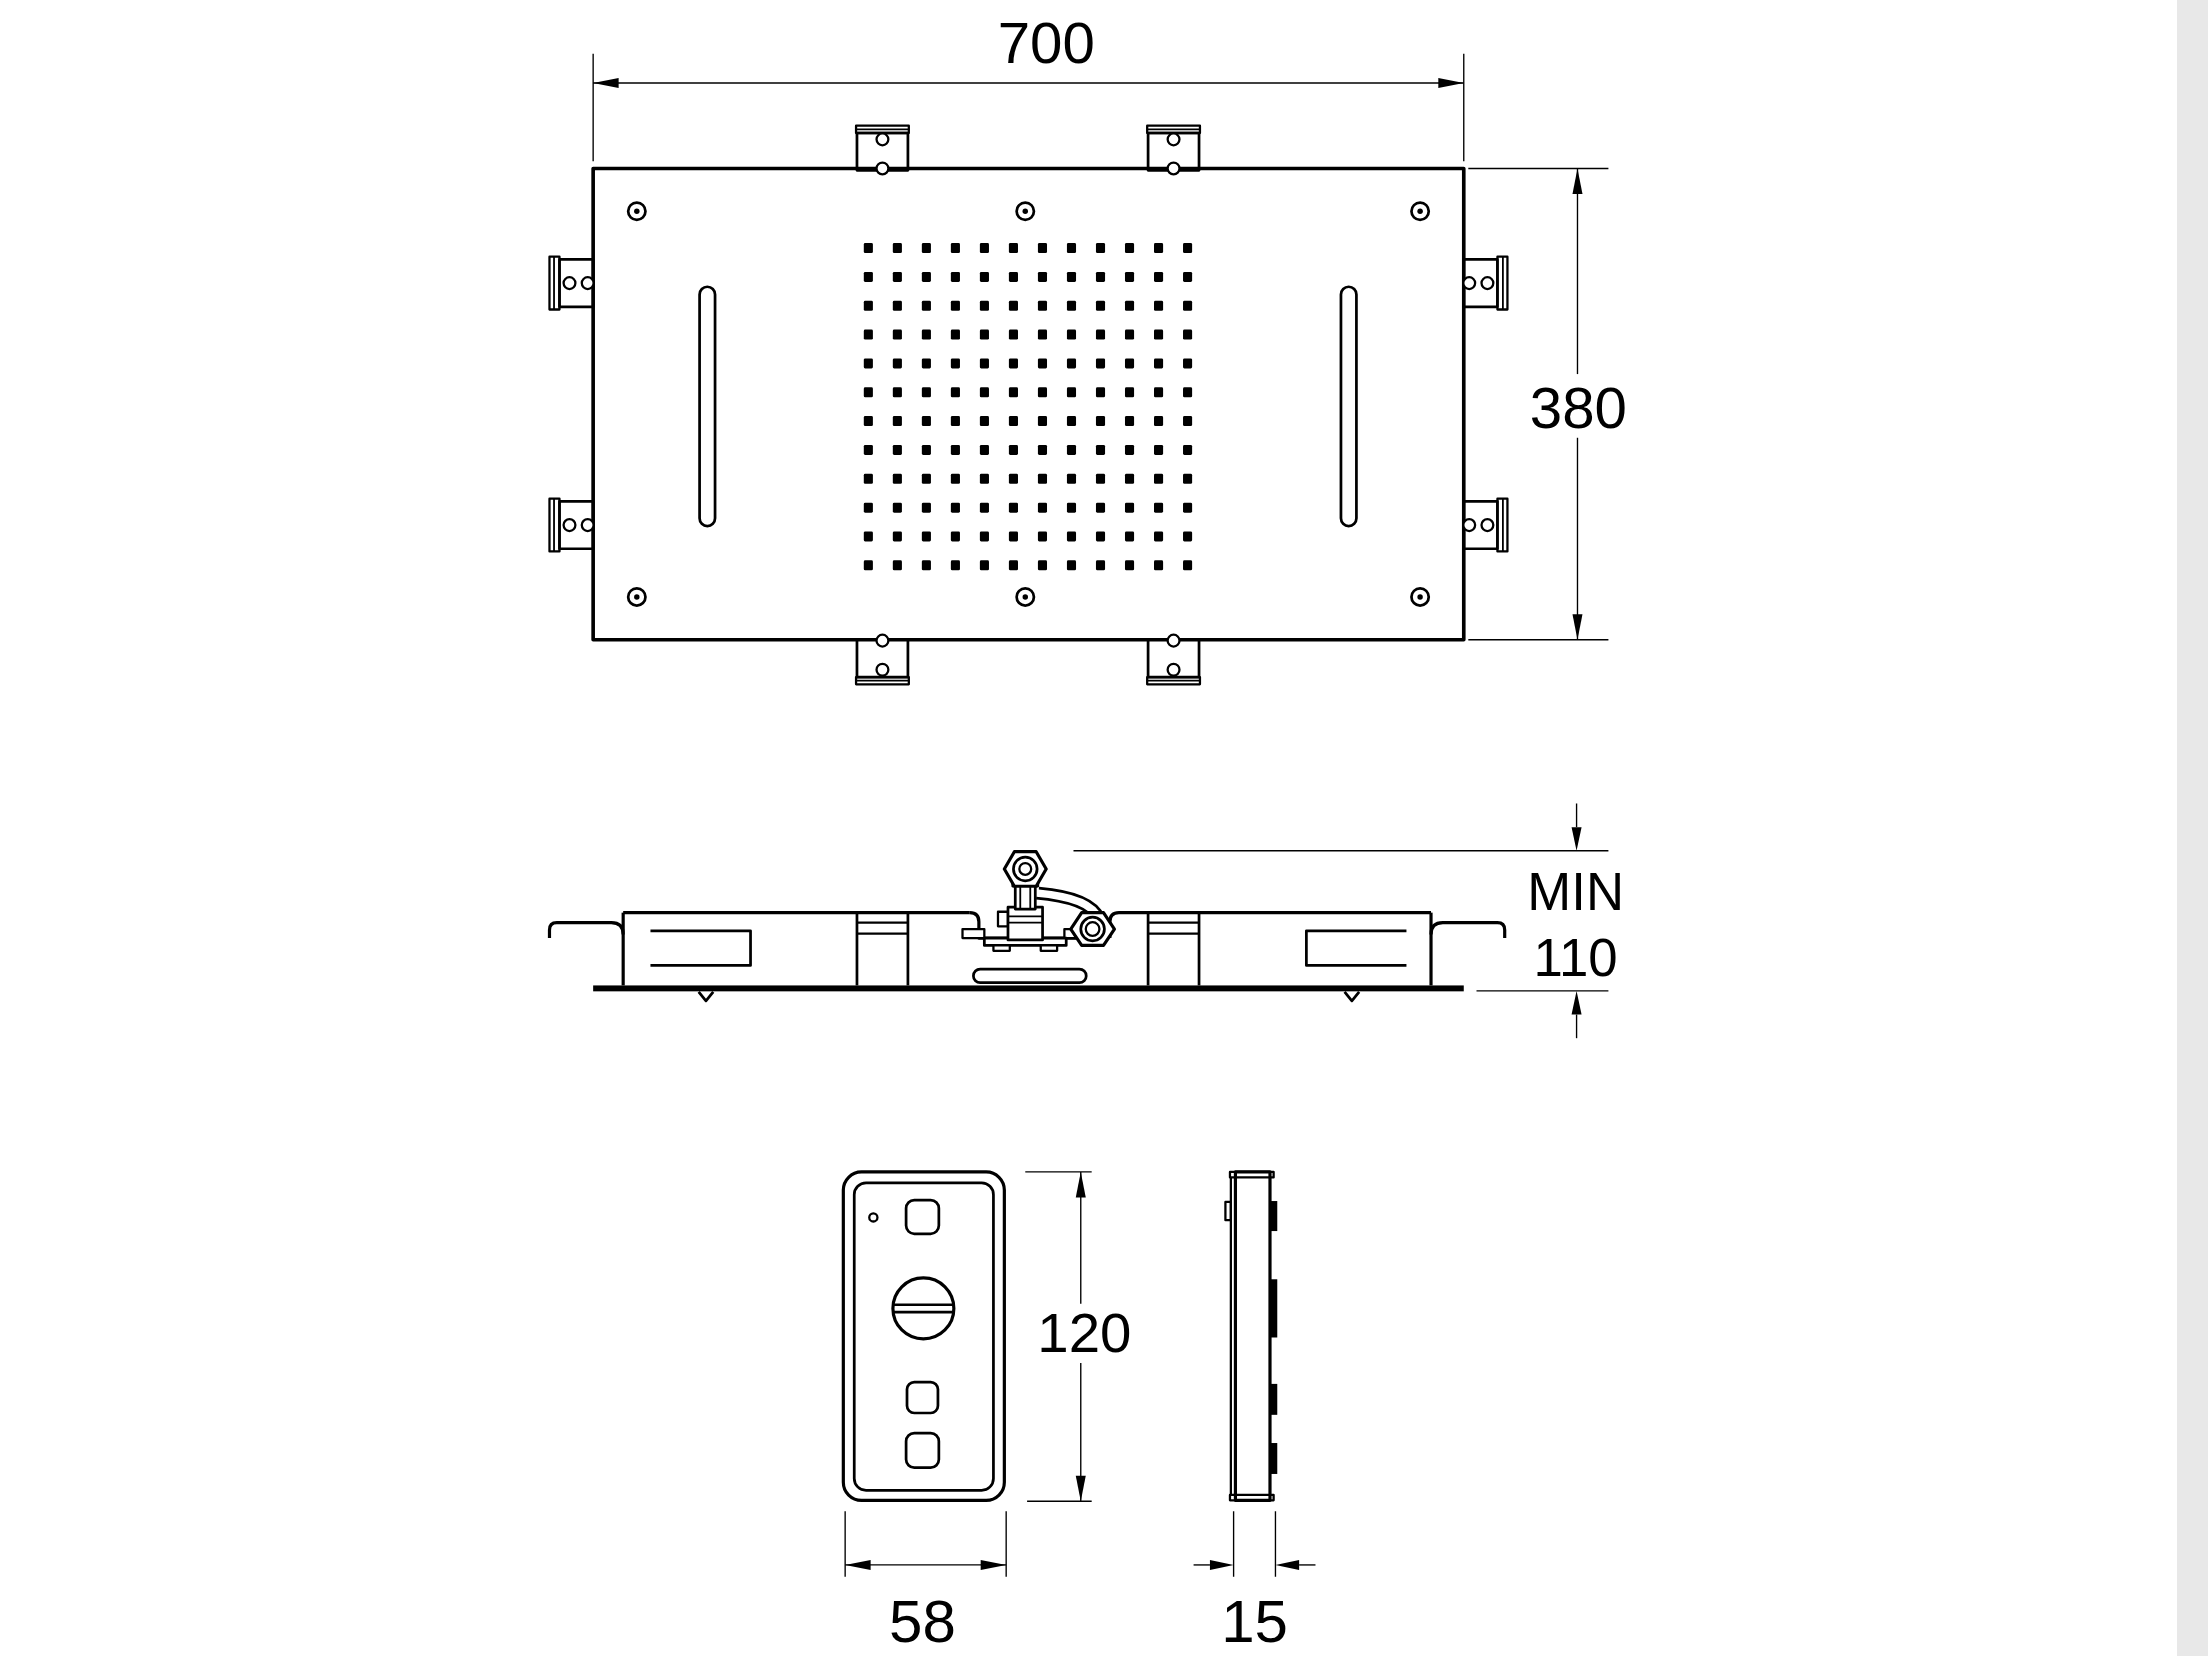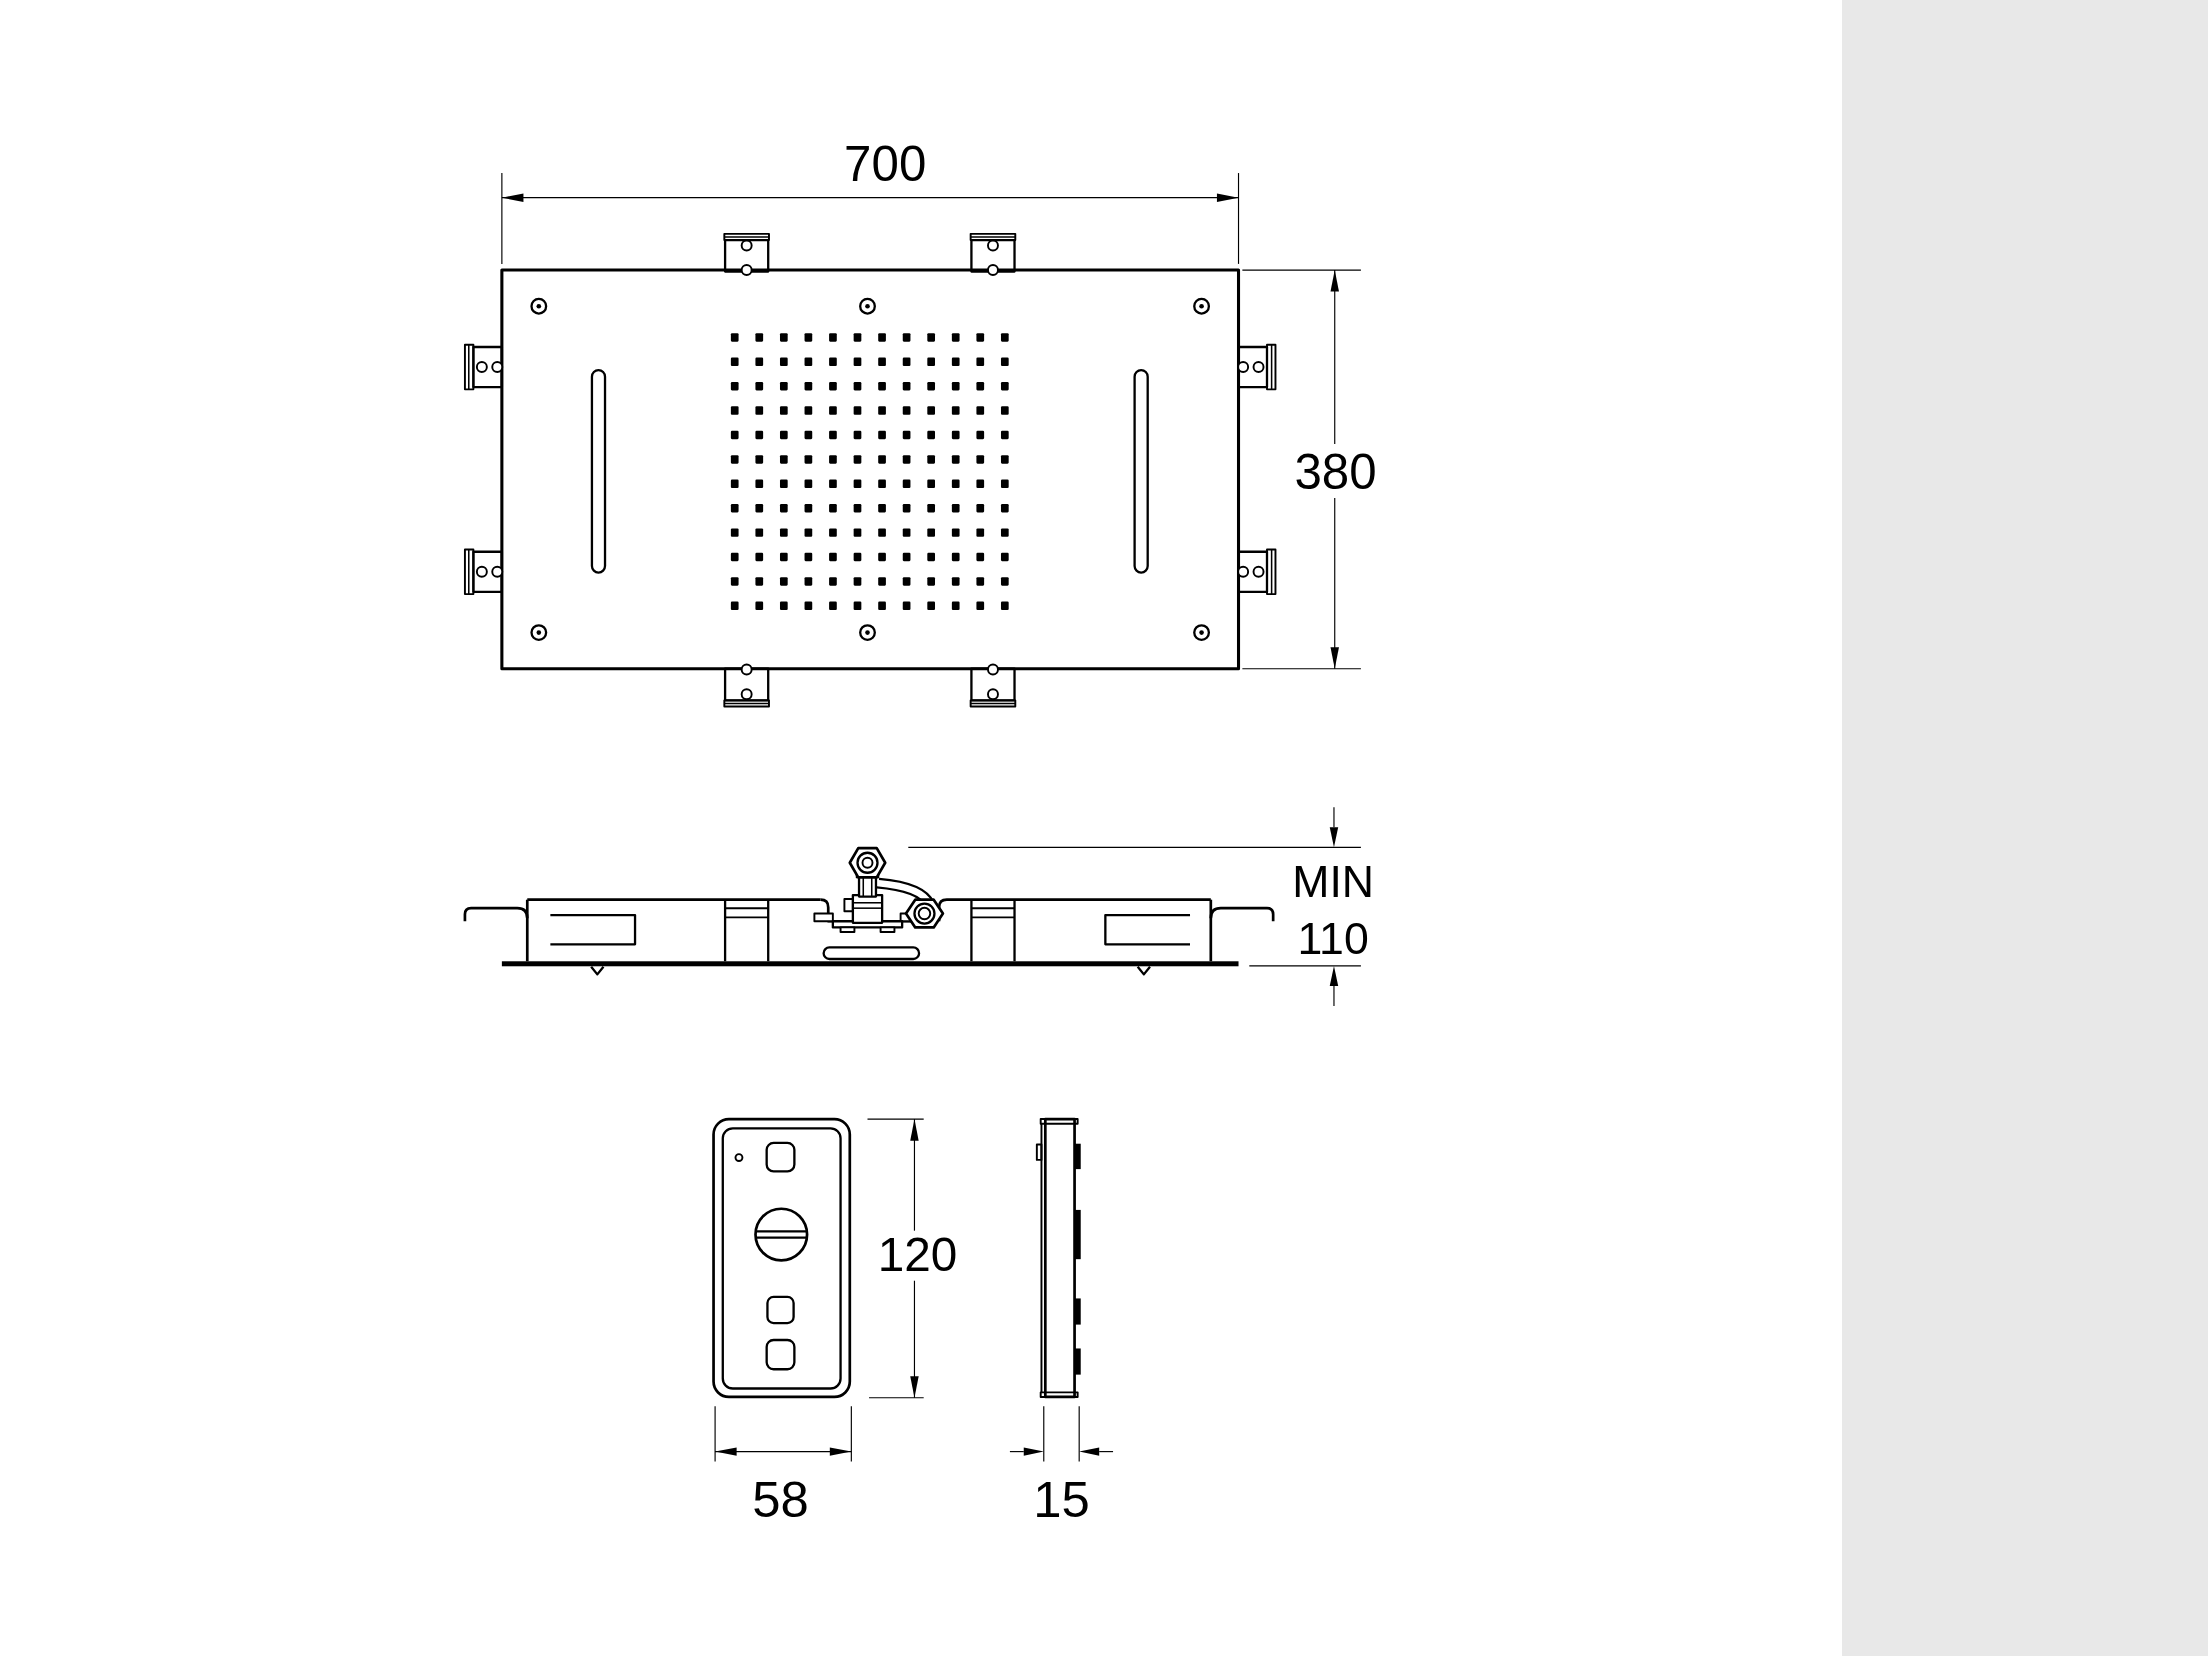--- a/index.html
+++ b/index.html
@@ -1,18 +1,18 @@
 <!DOCTYPE html>
 <html style="--line: #000000; --bg: #ffffff;font-size:14.8px"><head>
 <meta charset="utf-8">
 <style>
   html,body{margin:0;padding:0;background:#e8e8e8;}
   .canvas{
     position:relative;
-    width:1842px;height:1657px;
+    width:2177px;height:1657px;
     background:var(--bg,#ffffff);
     font-family:"Liberation Sans",sans-serif;
     overflow:hidden;
   }
   svg{display:block;width:100%;height:100%;}
   .s{stroke:var(--line,#000000);fill:none;stroke-linecap:butt;stroke-linejoin:round;}
   .sw4{stroke-width:4}
   .sw35{stroke-width:3.5}
   .sw3{stroke-width:3}
   .sw25{stroke-width:2.5}

